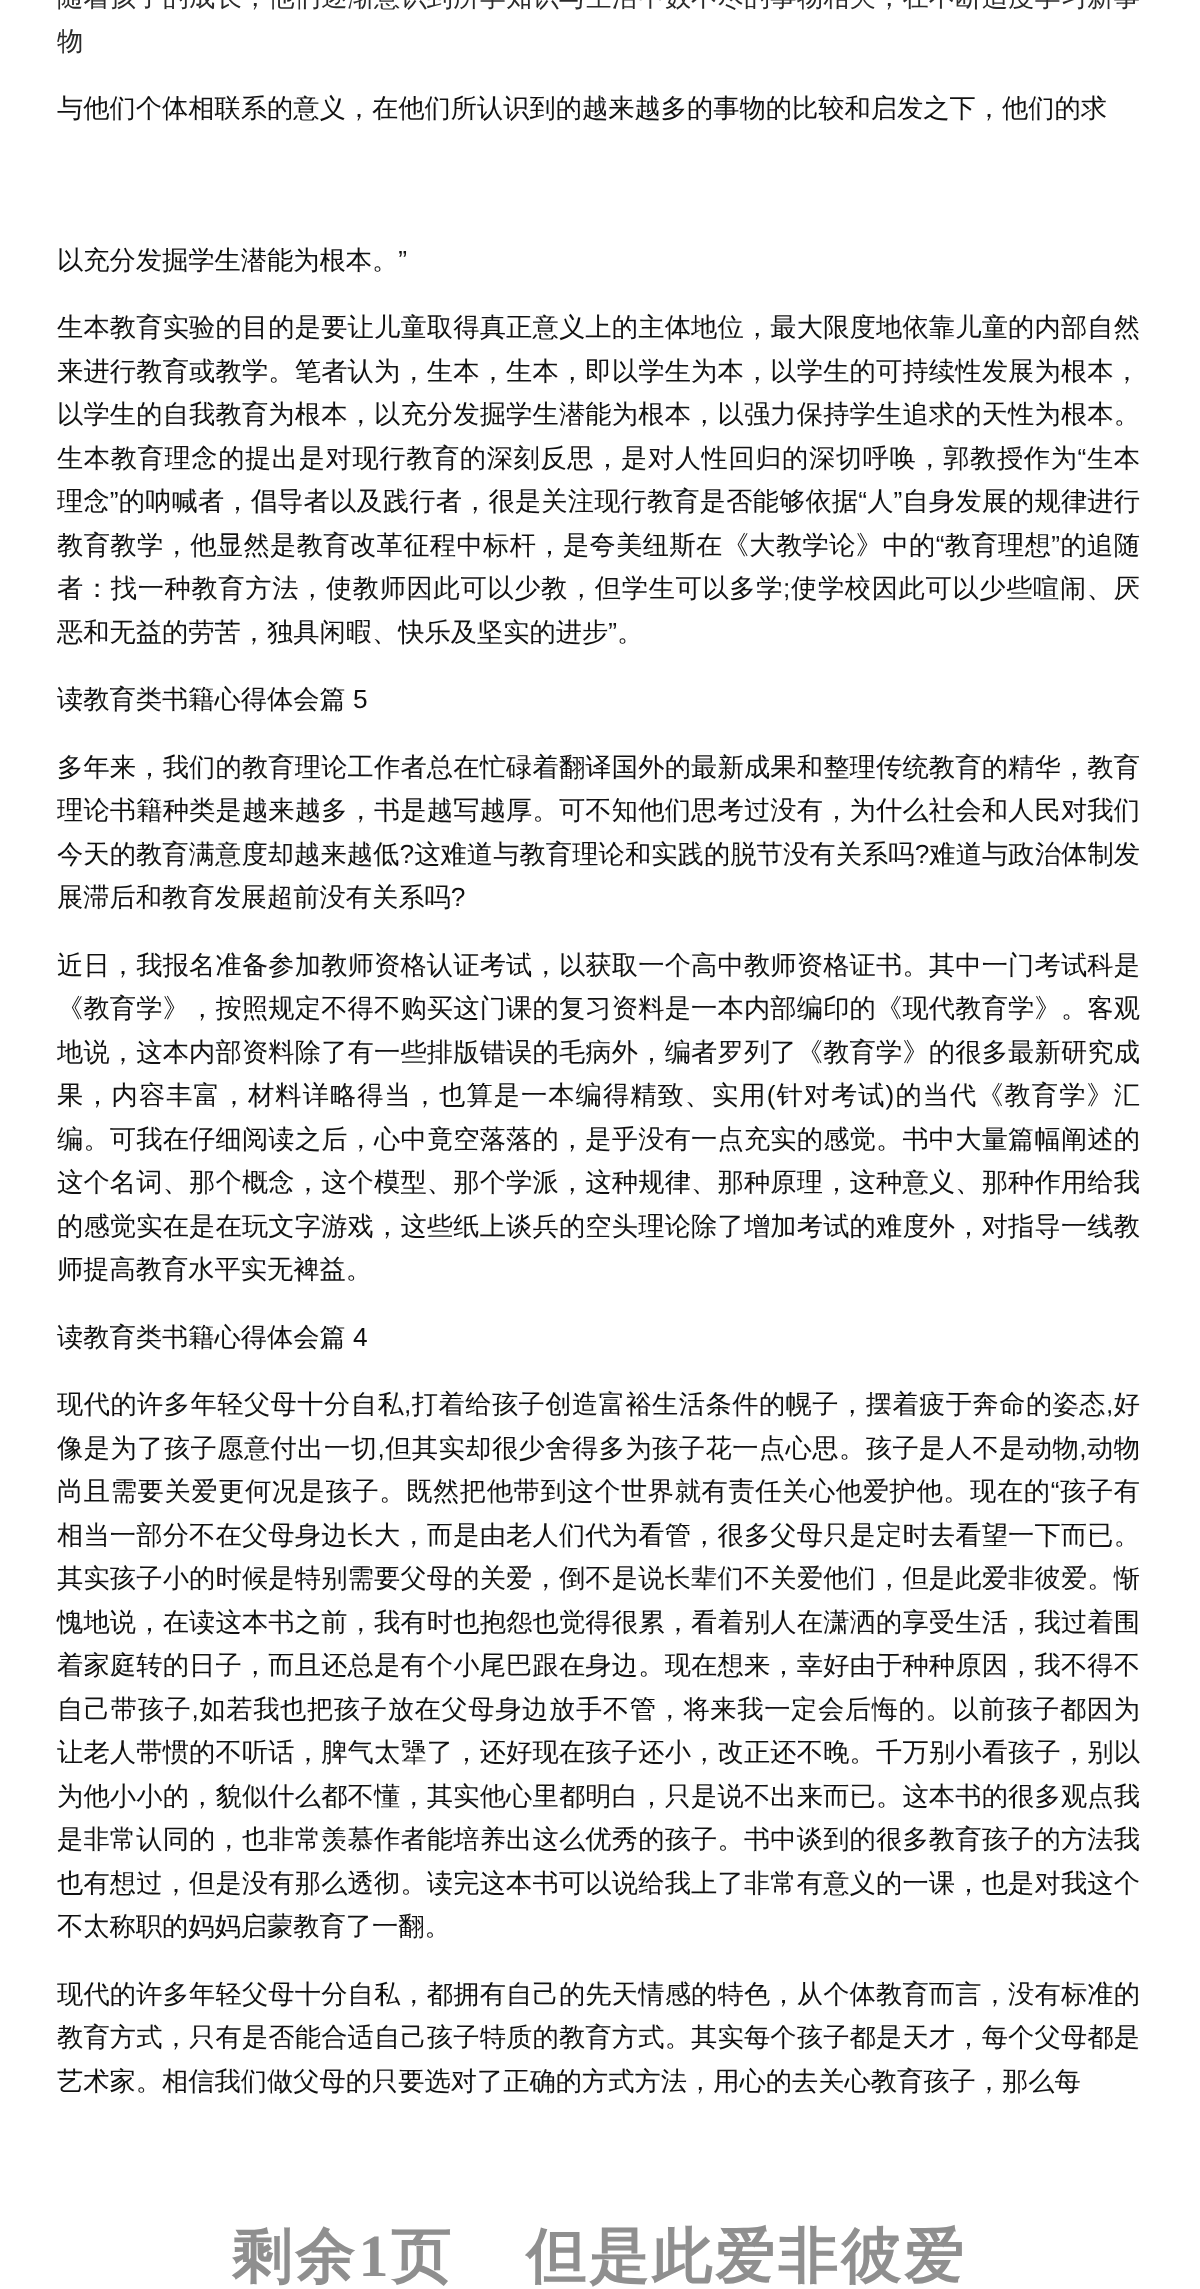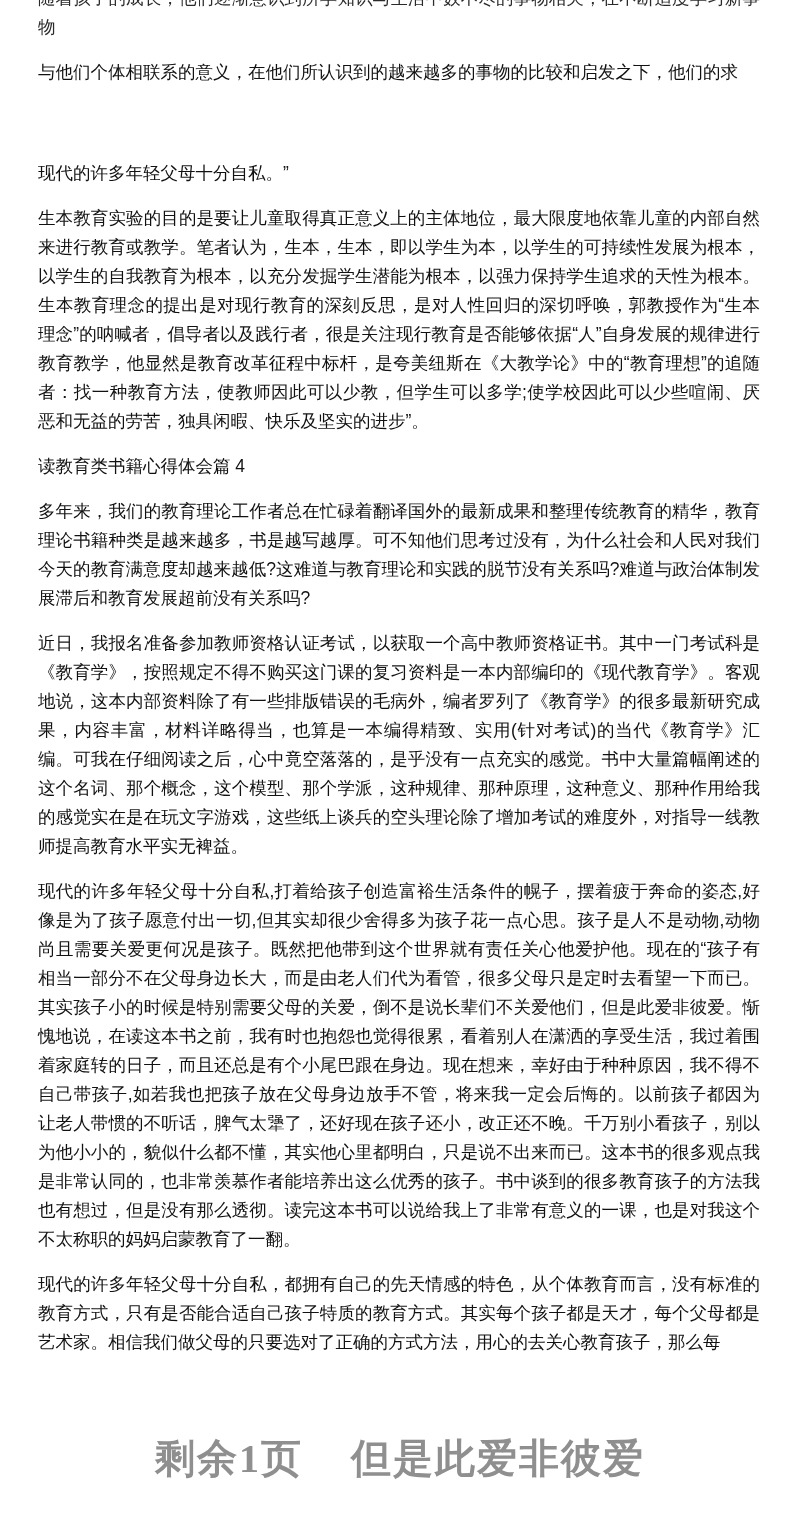--- a/index.html
+++ b/index.html
@@ -50,30 +50,31 @@
 
 <div class="page">
   <div class="doc-body">
 
     <p class="line clipped">随着孩子的成长，他们逐渐意识到所学知识与生活中数不尽的事物相关，在不断适度学习新事物</p>
 
     <p class="para">与他们个体相联系的意义，在他们所认识到的越来越多的事物的比较和启发之下，他们的求</p>
 
     <div class="spacer-gap"></div>
 
-    <p class="para">现代的许多年轻父母十分自私。”</p>
+    <p class="para">以充分发掘学生潜能为根本。”</p>
 
     <p class="para">生本教育实验的目的是要让儿童取得真正意义上的主体地位，最大限度地依靠儿童的内部自然来进行教育或教学。笔者认为，生本，生本，即以学生为本，以学生的可持续性发展为根本，以学生的自我教育为根本，以充分发掘学生潜能为根本，以强力保持学生追求的天性为根本。生本教育理念的提出是对现行教育的深刻反思，是对人性回归的深切呼唤，郭教授作为“生本理念”的呐喊者，倡导者以及践行者，很是关注现行教育是否能够依据“人”自身发展的规律进行教育教学，他显然是教育改革征程中标杆，是夸美纽斯在《大教学论》中的“教育理想”的追随者：找一种教育方法，使教师因此可以少教，但学生可以多学;使学校因此可以少些喧闹、厌恶和无益的劳苦，独具闲暇、快乐及坚实的进步”。</p>
 
-    <p class="heading">读教育类书籍心得体会篇 4</p>
+    <p class="heading">读教育类书籍心得体会篇 5</p>
 
     <p class="para">多年来，我们的教育理论工作者总在忙碌着翻译国外的最新成果和整理传统教育的精华，教育理论书籍种类是越来越多，书是越写越厚。可不知他们思考过没有，为什么社会和人民对我们今天的教育满意度却越来越低?这难道与教育理论和实践的脱节没有关系吗?难道与政治体制发展滞后和教育发展超前没有关系吗?</p>
 
     <p class="para">近日，我报名准备参加教师资格认证考试，以获取一个高中教师资格证书。其中一门考试科是《教育学》，按照规定不得不购买这门课的复习资料是一本内部编印的《现代教育学》。客观地说，这本内部资料除了有一些排版错误的毛病外，编者罗列了《教育学》的很多最新研究成果，内容丰富，材料详略得当，也算是一本编得精致、实用(针对考试)的当代《教育学》汇编。可我在仔细阅读之后，心中竟空落落的，是乎没有一点充实的感觉。书中大量篇幅阐述的这个名词、那个概念，这个模型、那个学派，这种规律、那种原理，这种意义、那种作用给我的感觉实在是在玩文字游戏，这些纸上谈兵的空头理论除了增加考试的难度外，对指导一线教师提高教育水平实无裨益。</p>
 
+    <p class="heading">读教育类书籍心得体会篇 4</p>
 
 
     <p class="para">现代的许多年轻父母十分自私,打着给孩子创造富裕生活条件的幌子，摆着疲于奔命的姿态,好像是为了孩子愿意付出一切,但其实却很少舍得多为孩子花一点心思。孩子是人不是动物,动物尚且需要关爱更何况是孩子。既然把他带到这个世界就有责任关心他爱护他。现在的“孩子有相当一部分不在父母身边长大，而是由老人们代为看管，很多父母只是定时去看望一下而已。其实孩子小的时候是特别需要父母的关爱，倒不是说长辈们不关爱他们，但是此爱非彼爱。惭愧地说，在读这本书之前，我有时也抱怨也觉得很累，看着别人在潇洒的享受生活，我过着围着家庭转的日子，而且还总是有个小尾巴跟在身边。现在想来，幸好由于种种原因，我不得不自己带孩子,如若我也把孩子放在父母身边放手不管，将来我一定会后悔的。以前孩子都因为让老人带惯的不听话，脾气太犟了，还好现在孩子还小，改正还不晚。千万别小看孩子，别以为他小小的，貌似什么都不懂，其实他心里都明白，只是说不出来而已。这本书的很多观点我是非常认同的，也非常羡慕作者能培养出这么优秀的孩子。书中谈到的很多教育孩子的方法我也有想过，但是没有那么透彻。读完这本书可以说给我上了非常有意义的一课，也是对我这个不太称职的妈妈启蒙教育了一翻。</p>
 
     <p class="para">现代的许多年轻父母十分自私，都拥有自己的先天情感的特色，从个体教育而言，没有标准的教育方式，只有是否能合适自己孩子特质的教育方式。其实每个孩子都是天才，每个父母都是艺术家。相信我们做父母的只要选对了正确的方式方法，用心的去关心教育孩子，那么每</p>
 
   </div>
 
   <div class="footer-watermark">
     <span>剩余1页</span>

